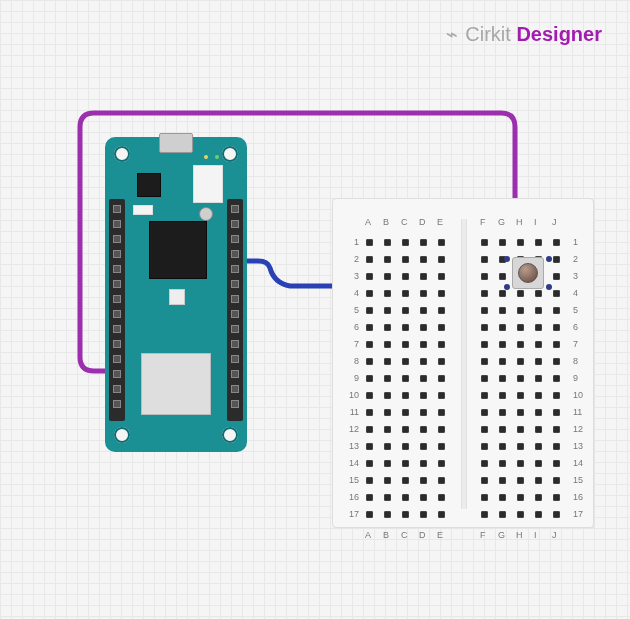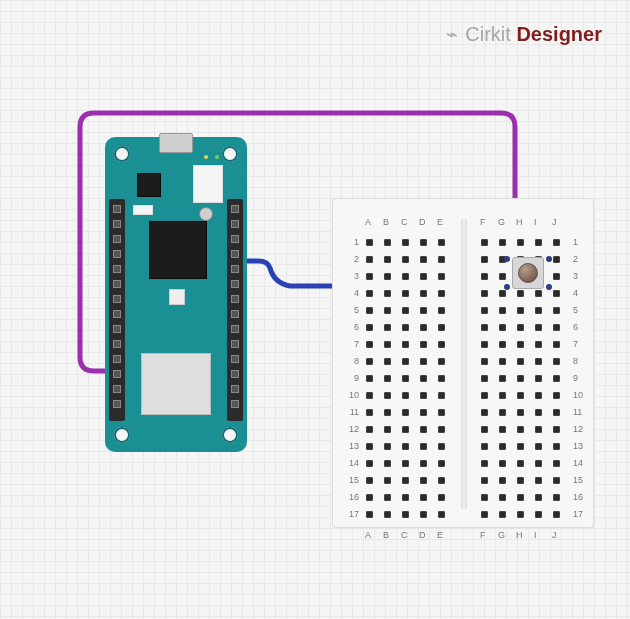--- a/index.html
+++ b/index.html
@@ -18,21 +18,21 @@
     overflow: hidden;
   }
   .brand {
     position: absolute;
     top: 22px;
     right: 28px;
     font-size: 20px;
     color: #a7a7a7;
   }
   .brand .icon { margin-right: 2px; }
-  .brand .b2 { font-weight: 700; color: #7f1d1d; }
+  .brand .b2 { font-weight: 700; color: #a21caf; }
 
   .canvas { position: absolute; inset: 0; }
 
   .mkr {
     position: absolute;
     left: 105px;
     top: 137px;
     width: 142px;
     height: 315px;
     background: #1a8f94;

